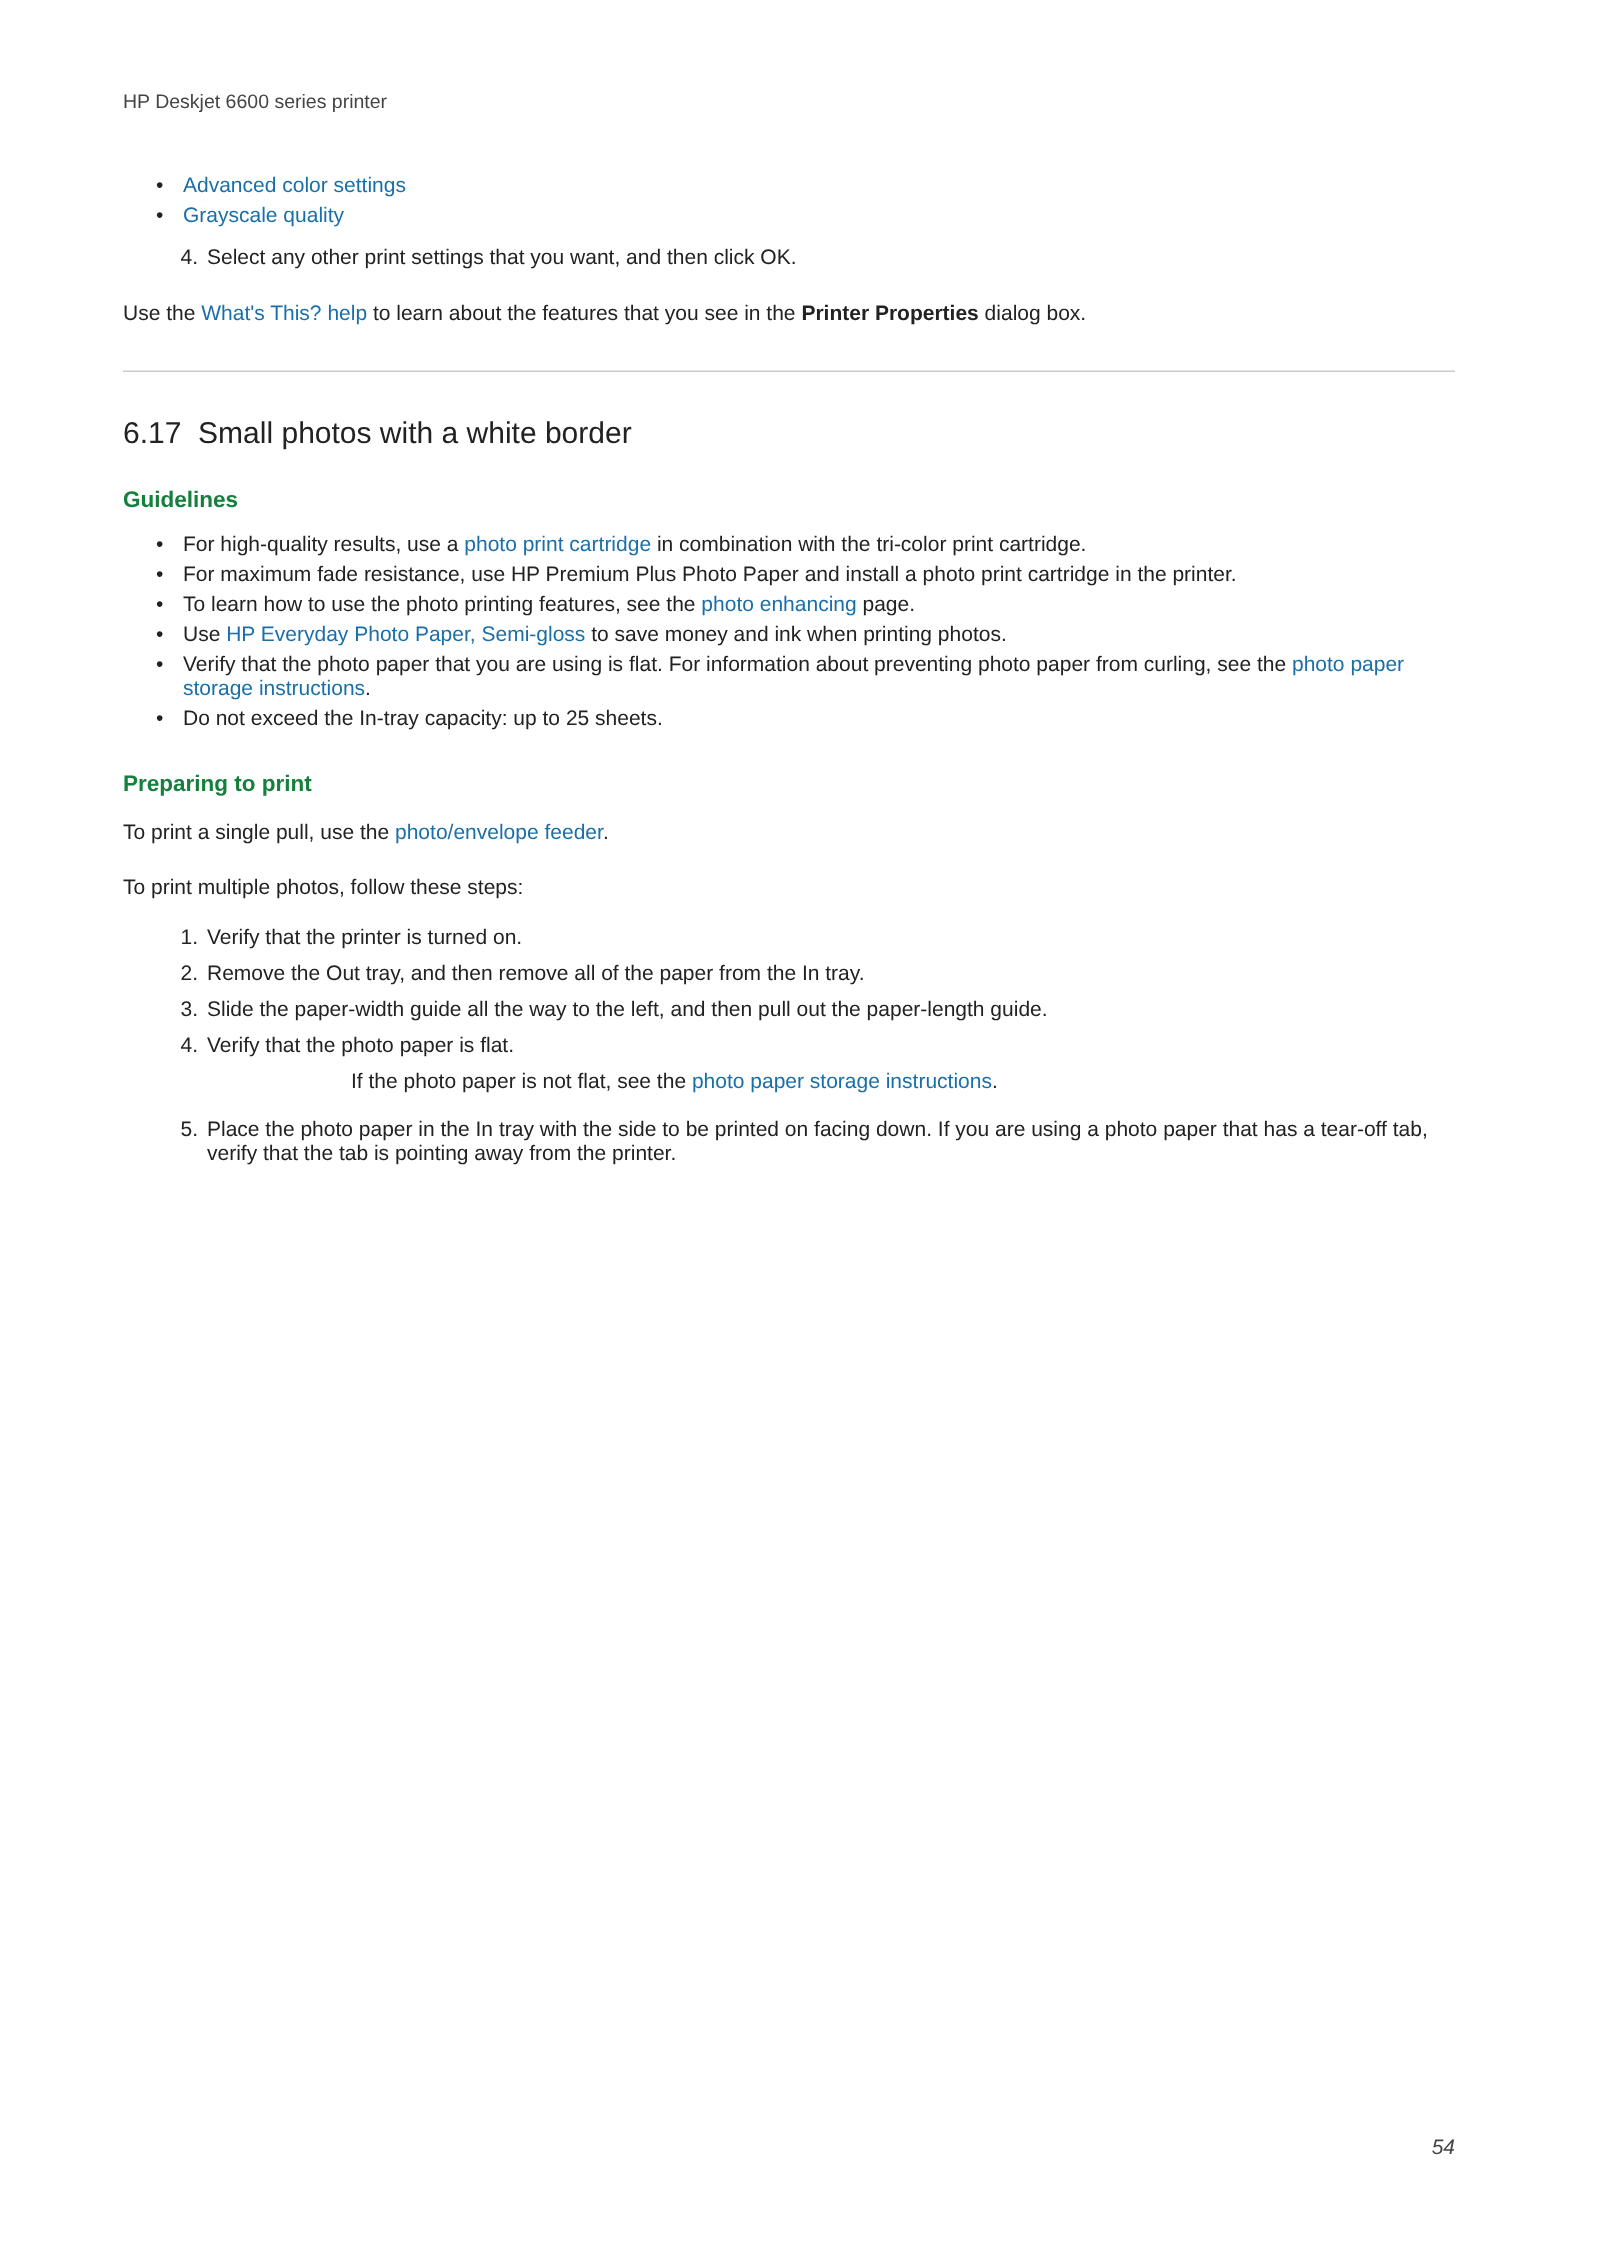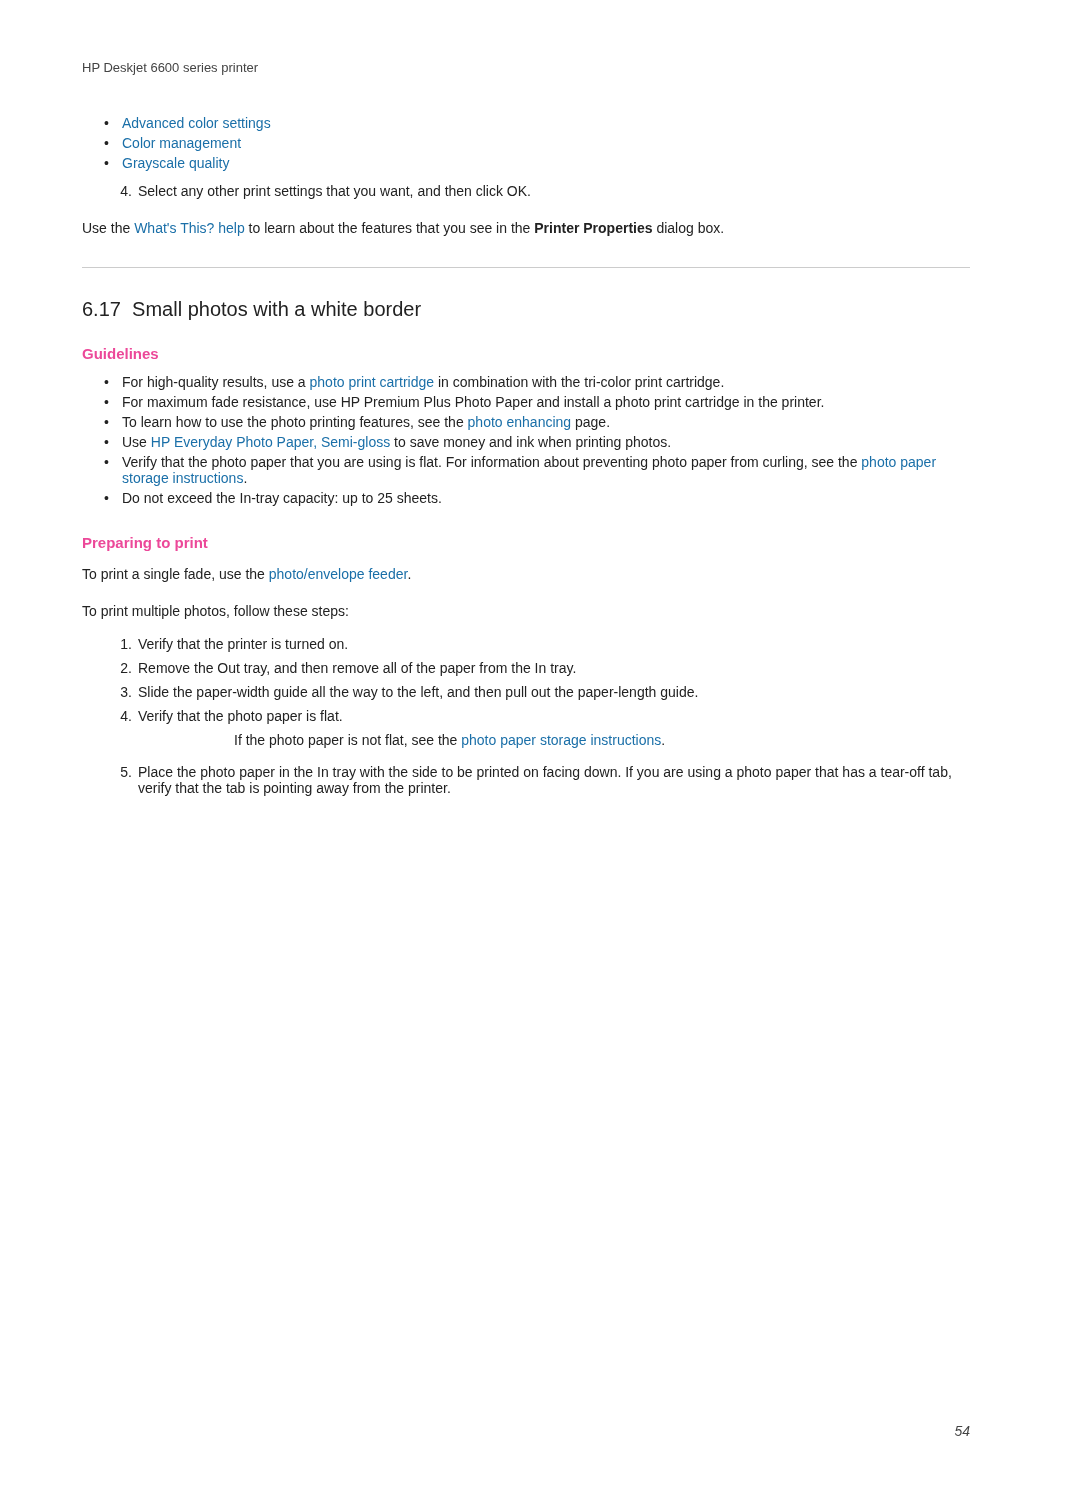--- a/index.html
+++ b/index.html
@@ -87,21 +87,21 @@
       font-weight: normal;
       color: #222;
       margin-top: 30px;
       margin-bottom: 24px;
       border-bottom: none;
     }
 
     .subsection-title {
       font-size: 15px;
       font-weight: bold;
-      color: #ec4899;
+      color: #15803d;
       margin-bottom: 12px;
       margin-top: 24px;
     }
 
     .indent-block {
       margin-left: 96px;
       margin-top: 8px;
       margin-bottom: 8px;
     }
 
@@ -125,23 +125,20 @@
 
 <div class="page-container">
 
   <div class="header-text">HP Deskjet 6600 series printer</div>
 
   <ul class="bullet-list">
     <li>
       <a href="#">Advanced color settings</a>
     </li>
     <li>
-      <a href="#">Color management</a>
-    </li>
-    <li>
       <a href="#">Grayscale quality</a>
     </li>
   </ul>
 
   <div class="numbered-item">
     <span class="num">4.</span>
     <span class="text">Select any other print settings that you want, and then click OK.</span>
   </div>
 
   <div class="para" style="margin-top:18px;">
@@ -180,21 +177,21 @@
 
     <li>
       <span>Do not exceed the In-tray capacity: up to 25 sheets.</span>
     </li>
 
   </ul>
 
   <div class="subsection-title" style="margin-top:28px;">Preparing to print</div>
 
   <div class="para">
-    <span>To print a single fade, use the </span><a href="#">photo/envelope feeder</a><span>.</span>
+    <span>To print a single pull, use the </span><a href="#">photo/envelope feeder</a><span>.</span>
   </div>
 
   <div class="para">To print multiple photos, follow these steps:</div>
 
   <div>
 
     <div class="numbered-item">
       <span class="num">1.</span>
       <span class="text">Verify that the printer is turned on.</span>
     </div>

